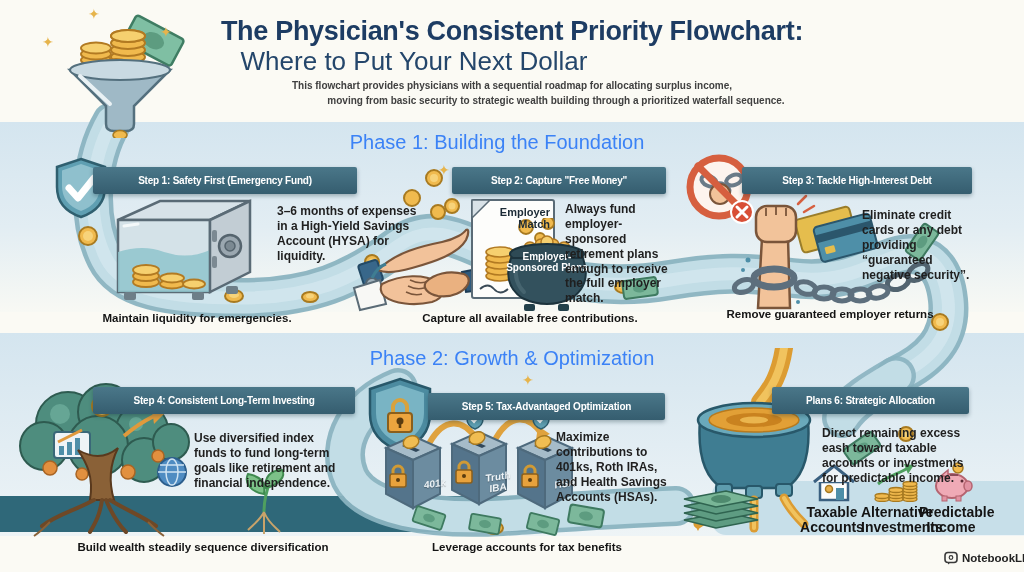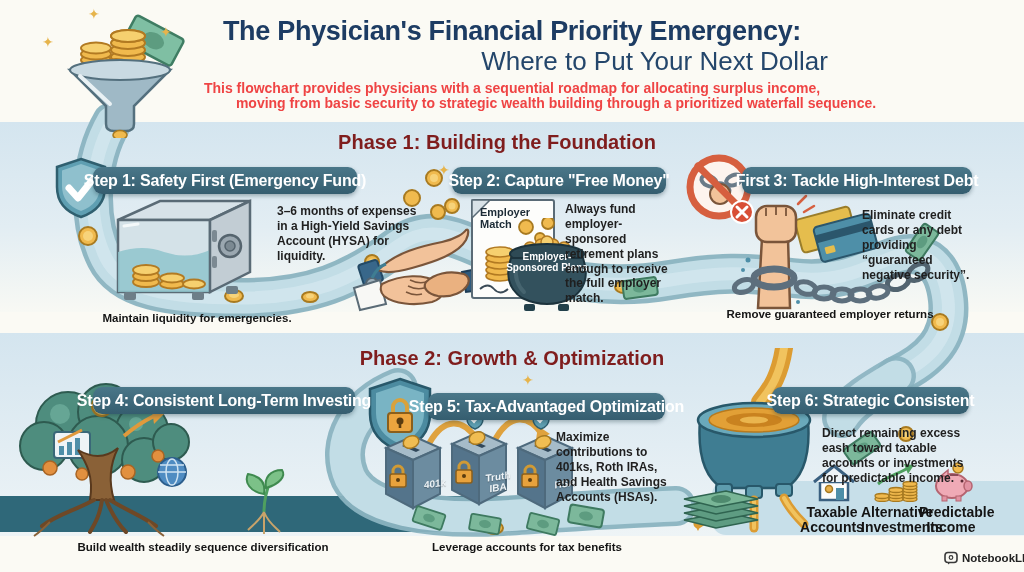--- a/index.html
+++ b/index.html
@@ -8,34 +8,34 @@
   
   .band{position:absolute;left:0;width:1024px;}
   .band1{top:122px;height:190px;background:linear-gradient(180deg,#d4e5ef 0%,#e2edf3 55%,#f8f9f4 100%);}
   .band2{top:333px;height:203px;background:linear-gradient(180deg,#d4e5ef 0%,#e2edf3 55%,#eef4f6 100%);}
   .water-left{position:absolute;left:0;top:496px;width:540px;height:36px;background:#2f6879;border-radius:0 18px 18px 0;z-index:1;}
   .band-right{position:absolute;left:712px;top:481px;width:312px;height:54px;background:#c7dfe9;border-radius:14px 0 0 14px;z-index:1;}
   .flow-svg{position:absolute;left:0;top:0;z-index:2;}
   .illus{position:absolute;z-index:3;}
   
   .title1{position:absolute;top:16px;left:0;width:1024px;text-align:center;font-size:27px;font-weight:800;color:#1d3c63;letter-spacing:-.3px;z-index:4;}
-  .title2{position:absolute;top:46px;left:0;width:828px;text-align:right;font-size:26px;font-weight:500;color:#24466b;z-index:4;}
-  .hdesc{position:absolute;left:0;width:1024px;text-align:center;font-size:14px;font-weight:700;color:#ef4444;z-index:4;}
+  .title2{position:absolute;top:46px;left:0;width:828px;text-align:center;font-size:26px;font-weight:500;color:#24466b;z-index:4;}
+  .hdesc{position:absolute;left:0;width:1024px;text-align:center;font-size:10px;font-weight:700;color:#404040;z-index:4;}
   .hdesc1{top:80px;} .hdesc2{top:95px;margin-left:44px;}
   
-  .phase-h{position:absolute;transform:translateX(-50%);font-size:20px;font-weight:700;color:#7f1d1d;white-space:nowrap;z-index:4;}
+  .phase-h{position:absolute;transform:translateX(-50%);font-size:20px;font-weight:400;color:#3b82f6;white-space:nowrap;z-index:4;}
   
-  .badge{position:absolute;height:27px;border-radius:9px;background:linear-gradient(180deg,#4a7789,#355d6f);
-         color:#fff;font-weight:700;font-size:16px;letter-spacing:-.2px;display:flex;align-items:center;justify-content:center;
+  .badge{position:absolute;height:27px;border-radius:2px;background:linear-gradient(180deg,#4a7789,#355d6f);
+         color:#fff;font-weight:700;font-size:10px;letter-spacing:-.2px;display:flex;align-items:center;justify-content:center;
          padding:0 8px;box-shadow:0 2px 4px rgba(20,50,60,.35);white-space:nowrap;z-index:4;}
   
   .desc{position:absolute;font-size:12px;font-weight:700;color:#1f1f1f;line-height:1.24;z-index:4;}
   .caption{position:absolute;transform:translateX(-50%);font-size:11.5px;font-weight:700;color:#141414;white-space:nowrap;z-index:4;}
   
-  .doc-label{position:absolute;left:480px;top:207px;width:70px;text-align:left;font-size:11px;font-weight:800;color:#1c2b36;line-height:1.05;z-index:4;}
+  .doc-label{position:absolute;left:480px;top:207px;width:70px;text-align:right;font-size:11px;font-weight:800;color:#1c2b36;line-height:1.05;z-index:4;}
   .pot-label{position:absolute;left:506px;top:251px;width:82px;text-align:center;font-size:10px;font-weight:800;color:#fff;line-height:1.1;z-index:4;}
   .box-label{position:absolute;text-align:center;font-size:10px;font-weight:800;color:#eef4f7;line-height:1.05;transform:skewY(-8deg);z-index:4;text-shadow:0 1px 1px rgba(0,0,0,.3);}
   .alloc-label{position:absolute;width:64px;text-align:center;font-size:14px;font-weight:800;color:#141414;line-height:1.1;z-index:4;}
   .sparkle{position:absolute;color:#e6b44c;font-size:14px;z-index:3;}
   .footer-brand{position:absolute;left:944px;top:551px;display:flex;align-items:center;gap:4px;font-size:11.5px;font-weight:600;color:#222;z-index:4;}
 </style>
 </head>
 <body>
 
 <div class="canvas">
@@ -117,21 +117,21 @@
           <rect x="845" y="439" width="34" height="18" rx="3" fill="#7cb89b" stroke="#3e7a60" stroke-width="2"></rect>
           <ellipse cx="862" cy="448" rx="7" ry="4.5" fill="#5d9c80"></ellipse>
         </g>
       <g transform="rotate(10 586 516)">
           <rect x="569" y="507" width="34" height="18" rx="3" fill="#7cb89b" stroke="#3e7a60" stroke-width="2"></rect>
           <ellipse cx="586" cy="516" rx="7" ry="4.5" fill="#5d9c80"></ellipse>
         </g>
     </g>
   </svg>
 
-  <div class="title1">The Physician's Financial Priority Emergency:</div>
+  <div class="title1">The Physician's Consistent Priority Flowchart:</div>
   <div class="title2">Where to Put Your Next Dollar</div>
   <div class="hdesc hdesc1">This flowchart provides physicians with a sequential roadmap for allocating surplus income,</div>
   <div class="hdesc hdesc2">moving from basic security to strategic wealth building through a prioritized waterfall sequence.</div>
 
   <svg class="illus" style="left:50px;top:6px" width="140" height="132" viewBox="0 0 140 132">
     <g transform="rotate(28 100 35)">
         <rect x="76" y="18" width="54" height="30" rx="3" fill="#7fbfa3" stroke="#3f7d63" stroke-width="2.5"></rect>
         <ellipse cx="103" cy="33" rx="11" ry="8" fill="#5d9c80"></ellipse>
       </g>
     <g stroke="#b27a22" stroke-width="2" fill="#f0b94d">
@@ -251,22 +251,23 @@
         <circle cx="62" cy="33" r="5" fill="#f6d06f"></circle>
     </g>
     <ellipse cx="51" cy="36" rx="37" ry="10" fill="#2e4a55" stroke="#1c333d" stroke-width="2"></ellipse>
     <path d="M15 40 Q6 66 26 80 Q51 92 76 80 Q96 66 87 40 Z" fill="#33515d" stroke="#1c333d" stroke-width="2"></path>
     <path d="M20 48 Q18 64 28 74" fill="none" stroke="#46646f" stroke-width="4" stroke-linecap="round"></path>
     <rect x="28" y="86" width="11" height="7" rx="2" fill="#22404a"></rect>
     <rect x="62" y="86" width="11" height="7" rx="2" fill="#22404a"></rect>
   </svg>
   <div class="pot-label">Employer-Sponsored Plans</div>
   <div class="desc" style="left:565px;top:202px;width:112px">Always fund employer-sponsored retirement plans enough to receive the full employer match.</div>
-
-  <div class="badge" style="left:742px;top:167px;width:214px">First 3: Tackle High-Interest Debt</div>
+  <div class="caption" style="left:530px;top:312px">Capture all available free contributions.</div>
+
+  <div class="badge" style="left:742px;top:167px;width:214px">Step 3: Tackle High-Interest Debt</div>
   <svg class="illus" style="left:682px;top:152px" width="78" height="78" viewBox="0 0 78 78">
     <circle cx="37" cy="35" r="29" fill="#fdf4ee" stroke="#d65f3f" stroke-width="7"></circle>
     <g fill="none" stroke="#6a7b88" stroke-width="4">
       <ellipse cx="27" cy="29" rx="8" ry="5" transform="rotate(25 27 29)"></ellipse>
       <ellipse cx="40" cy="37" rx="8" ry="5" transform="rotate(25 40 37)"></ellipse>
       <ellipse cx="52" cy="28" rx="8" ry="5" transform="rotate(-20 52 28)"></ellipse>
     </g>
     <circle cx="38" cy="42" r="10" fill="#f2c39a" stroke="#7a553a" stroke-width="2"></circle>
     <line x1="16" y1="14" x2="58" y2="56" stroke="#d65f3f" stroke-width="7" stroke-linecap="round"></line>
     <circle cx="60" cy="60" r="11" fill="#d84f36" stroke="#ffffff" stroke-width="2"></circle>
@@ -352,20 +353,21 @@
       <path d="M88 120 C70 130 52 134 36 146"></path>
       <path d="M104 120 C120 130 136 136 150 146"></path>
       <path d="M96 120 C94 134 90 142 84 152"></path>
       <path d="M100 120 C106 134 112 144 120 152"></path>
     </g>
     <g fill="none" stroke="#8a6137" stroke-width="2">
       <path d="M44 142 C38 148 34 152 28 156"></path>
         <path d="M142 142 C148 148 152 152 158 156"></path>
     </g>
   </svg>
+  <div class="desc" style="left:194px;top:431px;width:148px">Use diversified index funds to fund long-term goals like retirement and financial independence.</div>
   <svg class="illus" style="left:236px;top:468px" width="58" height="70" viewBox="0 0 58 70">
     <path d="M28 44 C28 32 30 24 34 14" fill="none" stroke="#4f9f5f" stroke-width="3"></path>
     <path d="M28 26 C14 24 8 14 12 6 C24 8 30 14 28 26 Z" fill="#7cc188" stroke="#3f8a4f" stroke-width="2"></path>
     <path d="M30 20 C44 16 50 8 46 2 C34 2 28 10 30 20 Z" fill="#7cc188" stroke="#3f8a4f" stroke-width="2"></path>
     <g fill="none" stroke="#c8a36a" stroke-width="2">
         <path d="M28 44 C24 52 18 56 12 62"></path>
         <path d="M28 44 C32 54 38 58 44 64"></path>
         <path d="M28 44 L28 66"></path>
       </g>
   </svg>
@@ -445,21 +447,21 @@
           <ellipse cx="165" cy="114" rx="6" ry="4" fill="#5d9c80"></ellipse>
         </g>
     </g>
   </svg>
   <div class="box-label" style="left:412px;top:479px;width:46px">401k</div>
   <div class="box-label" style="left:478px;top:472px;width:40px">Truth IBA</div>
   <div class="box-label" style="left:546px;top:479px;width:38px">HSA</div>
   <div class="desc" style="left:556px;top:430px;width:124px">Maximize contributions to 401ks, Roth IRAs, and Health Savings Accounts (HSAs).</div>
   <div class="caption" style="left:527px;top:541px">Leverage accounts for tax benefits</div>
 
-  <div class="badge" style="left:772px;top:387px;width:181px">Step 6: Strategic Consistent</div>
+  <div class="badge" style="left:772px;top:387px;width:181px">Plans 6: Strategic Allocation</div>
   <svg class="illus" style="left:688px;top:348px" width="140" height="195" viewBox="0 0 140 195">
     <path d="M96 0 C92 26 84 40 72 54" fill="none" stroke="#dc9c32" stroke-width="18" stroke-linecap="round"></path>
     <path d="M96 0 C92 26 84 40 72 54" fill="none" stroke="#f1c35e" stroke-width="8" stroke-linecap="round"></path>
     <path d="M12 72 Q8 124 34 140 L98 140 Q124 124 120 72 Z" fill="#3f7d92" stroke="#28586a" stroke-width="2.5"></path>
     <ellipse cx="66" cy="72" rx="56" ry="17" fill="#6aa9bb" stroke="#28586a" stroke-width="2.5"></ellipse>
     <ellipse cx="66" cy="72" rx="45" ry="12" fill="#e2a036" stroke="#b77a1e" stroke-width="1.5"></ellipse>
     <ellipse cx="66" cy="72" rx="28" ry="7" fill="#c9821f"></ellipse>
     <ellipse cx="66" cy="72" rx="14" ry="3.5" fill="#eab54e"></ellipse>
     <g fill="#5e9cae" stroke="#28586a" stroke-width="2">
       <rect x="28" y="136" width="16" height="12" rx="3"></rect>

